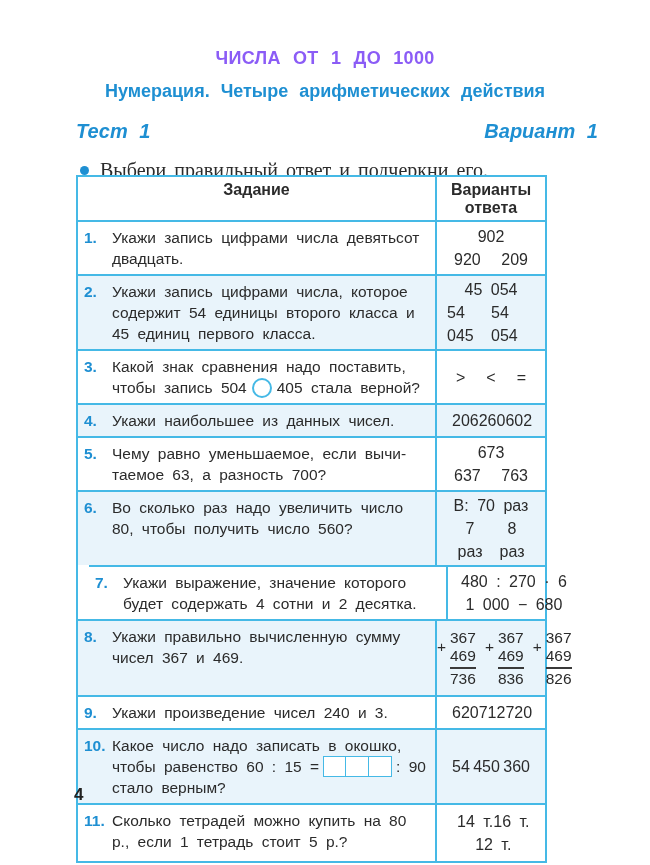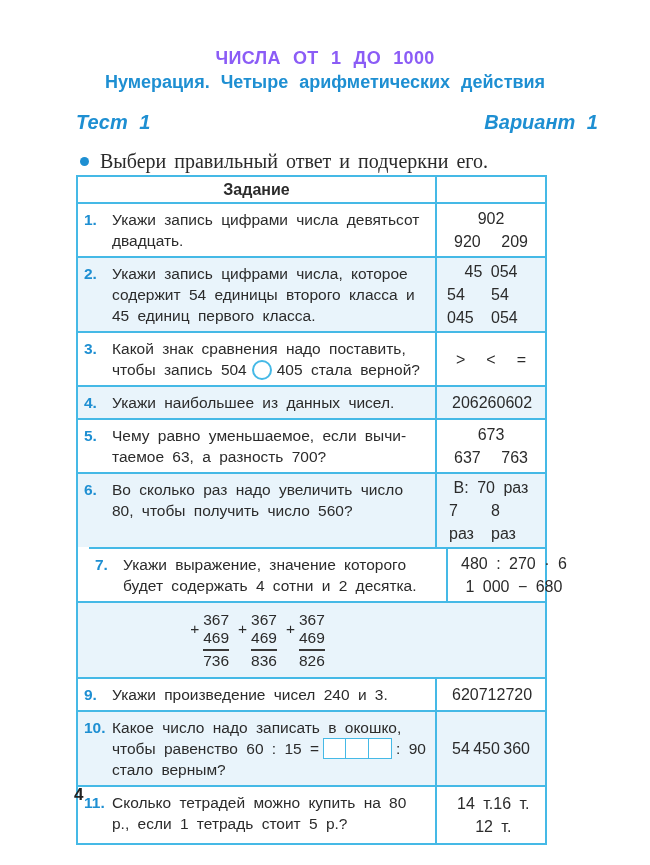--- a/index.html
+++ b/index.html
@@ -17,21 +17,21 @@
   .main-title {
     margin-top: 48px;
     text-align: center;
     font-size: 18px;
     font-weight: bold;
     color: #8b5cf6;
     word-spacing: 7px;
     letter-spacing: 0.3px;
   }
   .subtitle {
-    margin-top: 3px;
+    margin-top: 12px;
     text-align: center;
     font-size: 18px;
     font-weight: bold;
     color: #1e8fd2;
     word-spacing: 6px;
   }
   .test-variant-row {
     margin: 18px 52px 16px 76px;
     display: flex;
     justify-content: space-between;
@@ -210,20 +210,21 @@
 
   <div class="instruction-row">
     <span class="bullet"></span>
     <span>Выбери правильный ответ и подчеркни его.</span>
   </div>
 
   <div class="test-table">
 
     <div class="thead">
       <div class="hcell first">Задание</div>
+      <div class="hcell">Варианты ответа</div>
     </div>
 
     <div class="trow r1">
       <div class="task-cell">
         <div class="qpar">
           <span class="qnum">1.</span><span>Укажи запись цифрами числа девятьсот двадцать.</span>
         </div>
       </div>
       <div class="ans-cell">
         <div class="ans-line center">
@@ -305,21 +306,21 @@
     <div class="trow tint r6">
       <div class="task-cell">
         <div class="qpar">
           <span class="qnum">6.</span><span>Во сколько раз надо увеличить число 80, чтобы получить число 560?</span>
         </div>
       </div>
       <div class="ans-cell">
         <div class="ans-line center">
             <span>В: 70 раз</span>
           </div>
-        <div class="ans-line spread" style="padding:0 12px;">
+        <div class="ans-line spread" style="padding:0 12px;text-align:center;">
           <span>7 раз</span>
           <span>8 раз</span>
         </div>
       </div>
     </div>
 
     <div class="trow r7">
       <div class="task-cell">
         <div class="qpar">
           <span class="qnum">7.</span><span>Укажи выражение, значение которого будет содержать 4 сотни и 2 десятка.</span>
@@ -330,20 +331,25 @@
           <span class="nowrap">480 : 2</span>
           <span class="nowrap">70 · 6</span>
         </div>
         <div class="ans-line center">
             <span class="nowrap">1 000 − 680</span>
           </div>
       </div>
     </div>
 
     <div class="trow tint r8">
+      <div class="task-cell">
+        <div class="qpar">
+          <span class="qnum">8.</span><span>Укажи правильно вычисленную сумму чисел 367 и 469.</span>
+        </div>
+      </div>
       <div class="ans-cell">
         <div class="additions-wrap">
           <div class="addition">
             <span class="plus">+</span>
             <span class="add-operand">367</span>
             <span class="add-operand">469</span>
             <span class="add-sum">736</span>
           </div>
           <div class="addition">
             <span class="plus">+</span>

